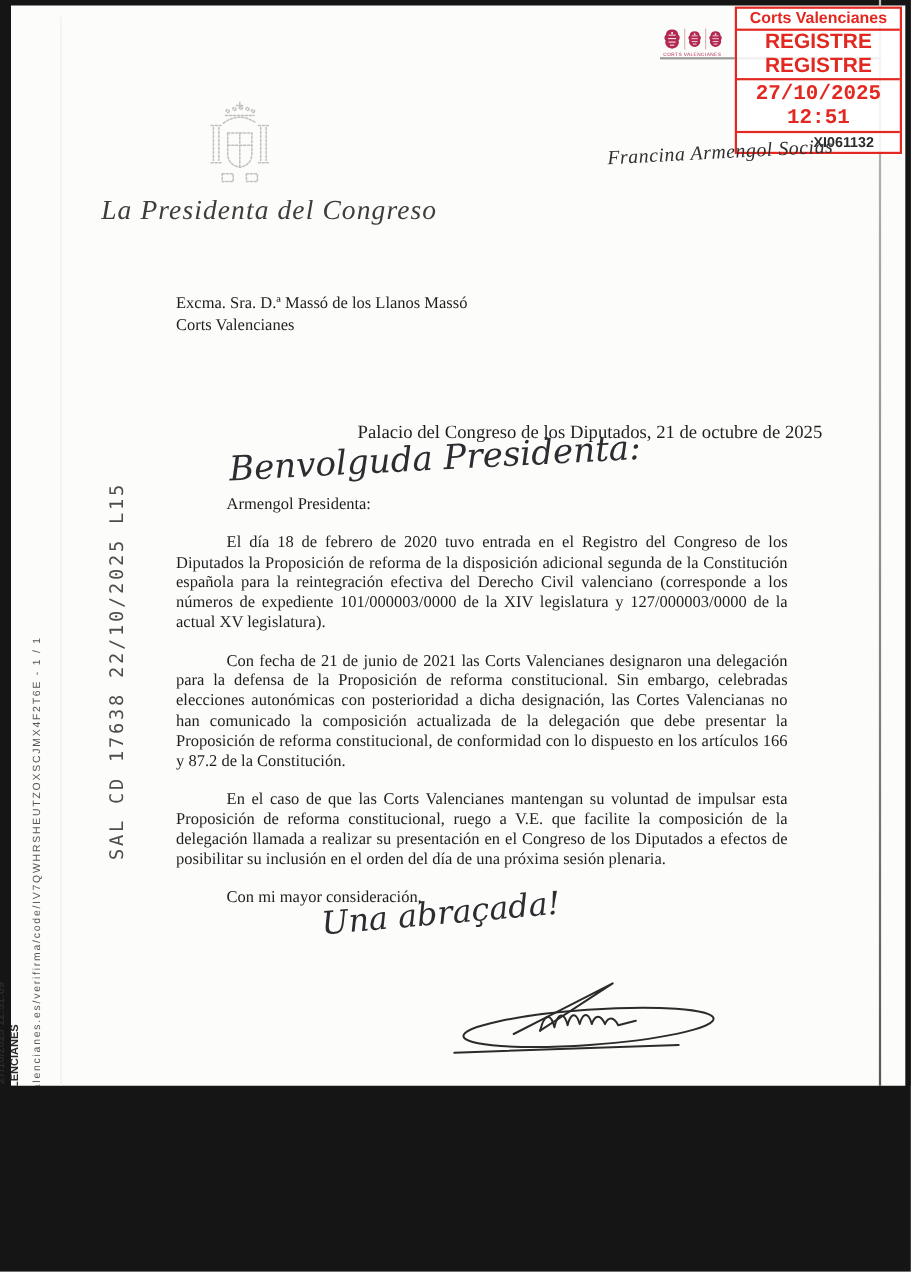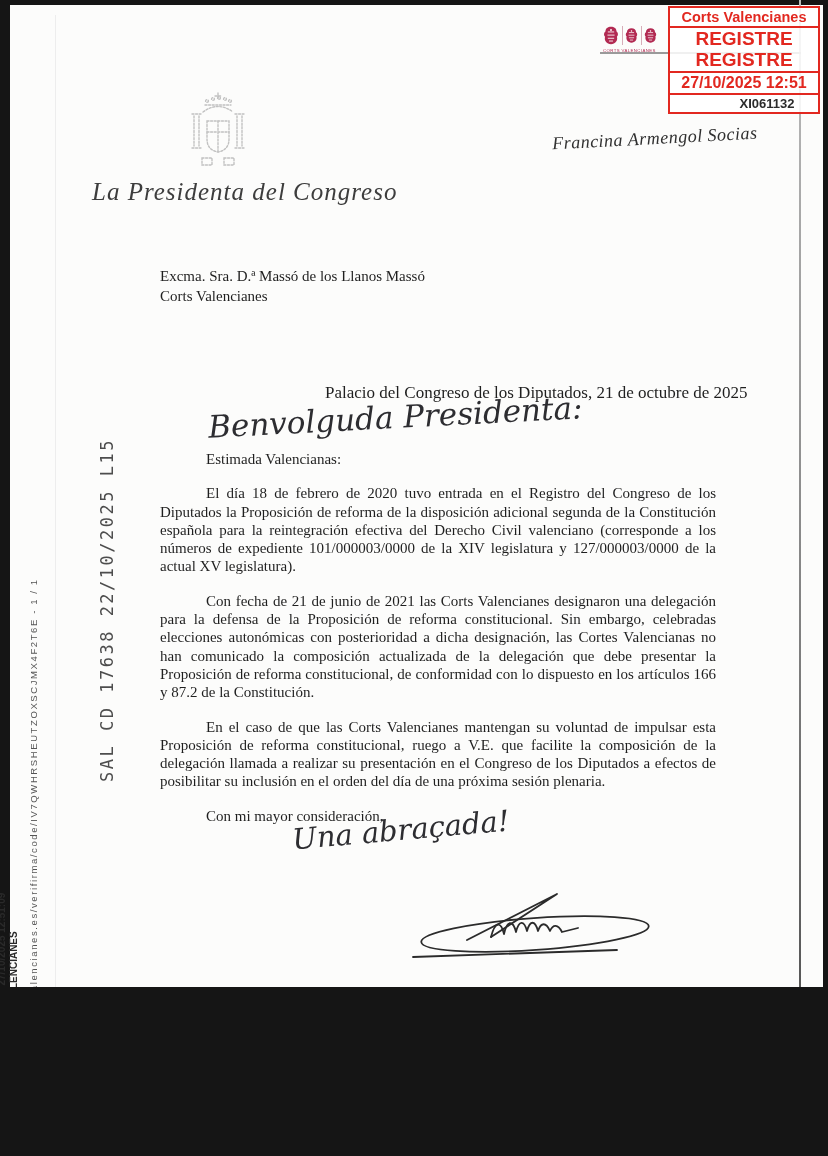--- a/index.html
+++ b/index.html
@@ -20,21 +20,21 @@
   .gray-hline{position:absolute;left:600px;top:52px;width:201px;height:2px;background:#9a9a9a;}
 
   
   .stamp{position:absolute;left:668px;top:6px;width:152px;border:2px solid var(--stamp-red);
          background:rgba(255,255,255,.85);text-align:center;font-family:"Liberation Sans",sans-serif;
          font-weight:bold;color:var(--stamp-red);}
   .stamp-row{padding:1px 2px;border-top:2px solid var(--stamp-red);}
   .stamp-row:first-child{border-top:none;}
   .stamp-org{font-size:14.5px;}
   .stamp-type{font-size:19px;line-height:1.08;}
-  .stamp-datetime{font-size:16px;}
+  .stamp-datetime{font-size:19px;font-family:Liberation Mono, monospace;}
   .stamp-number{font-size:13px;color:#2c2c2c;padding-left:48px;}
 
   
   .top-logo{position:absolute;left:603px;top:26px;width:62px;}
   .top-logo-row{display:flex;align-items:flex-end;}
   .top-logo-row .emb{width:16px;height:19px;}
   .top-logo-row .emb + .emb{margin-left:3px;border-left:1px solid #d7aeb9;padding-left:2px;}
   .top-logo-caption{font-family:"Liberation Sans",sans-serif;font-size:7px;color:var(--crimson);
                     white-space:nowrap;transform:scale(.62);transform-origin:left top;letter-spacing:.6px;margin-top:3px;}
 
@@ -146,21 +146,21 @@
 
   <div class="recipient">
     <div>Excma. Sra. D.ª Massó de los Llanos Massó</div>
     <div>Corts Valencianes</div>
   </div>
 
   <div class="dateline">Palacio del Congreso de los Diputados, 21 de octubre de 2025</div>
   <div class="hw-greeting hand">Benvolguda Presidenta:</div>
 
   <div class="body-flow">
-    <p class="salutation">Estimada Valencianas:</p>
+    <p class="salutation">Armengol Presidenta:</p>
     <p>El día 18 de febrero de 2020 tuvo entrada en el Registro del Congreso de los Diputados la Proposición de reforma de la disposición adicional segunda de la Constitución española para la reintegración efectiva del Derecho Civil valenciano (corresponde a los números de expediente 101/000003/0000 de la XIV legislatura y 127/000003/0000 de la actual XV legislatura).</p>
     <p>Con fecha de 21 de junio de 2021 las Corts Valencianes designaron una delegación para la defensa de la Proposición de reforma constitucional. Sin embargo, celebradas elecciones autonómicas con posterioridad a dicha designación, las Cortes Valencianas no han comunicado la composición actualizada de la delegación que debe presentar la Proposición de reforma constitucional, de conformidad con lo dispuesto en los artículos 166 y 87.2 de la Constitución.</p>
     <p>En el caso de que las Corts Valencianes mantengan su voluntad de impulsar esta Proposición de reforma constitucional, ruego a V.E. que facilite la composición de la delegación llamada a realizar su presentación en el Congreso de los Diputados a efectos de posibilitar su inclusión en el orden del día de una próxima sesión plenaria.</p>
     <p class="closing">Con mi mayor consideración,</p>
   </div>
 
   <div class="hw-farewell hand">Una abraçada!</div>
 
   <svg class="signature" width="260" height="85" viewBox="0 0 260 85">
     <g stroke="#2b2b2b" fill="none" stroke-width="1.8" stroke-linecap="round" stroke-linejoin="round">

